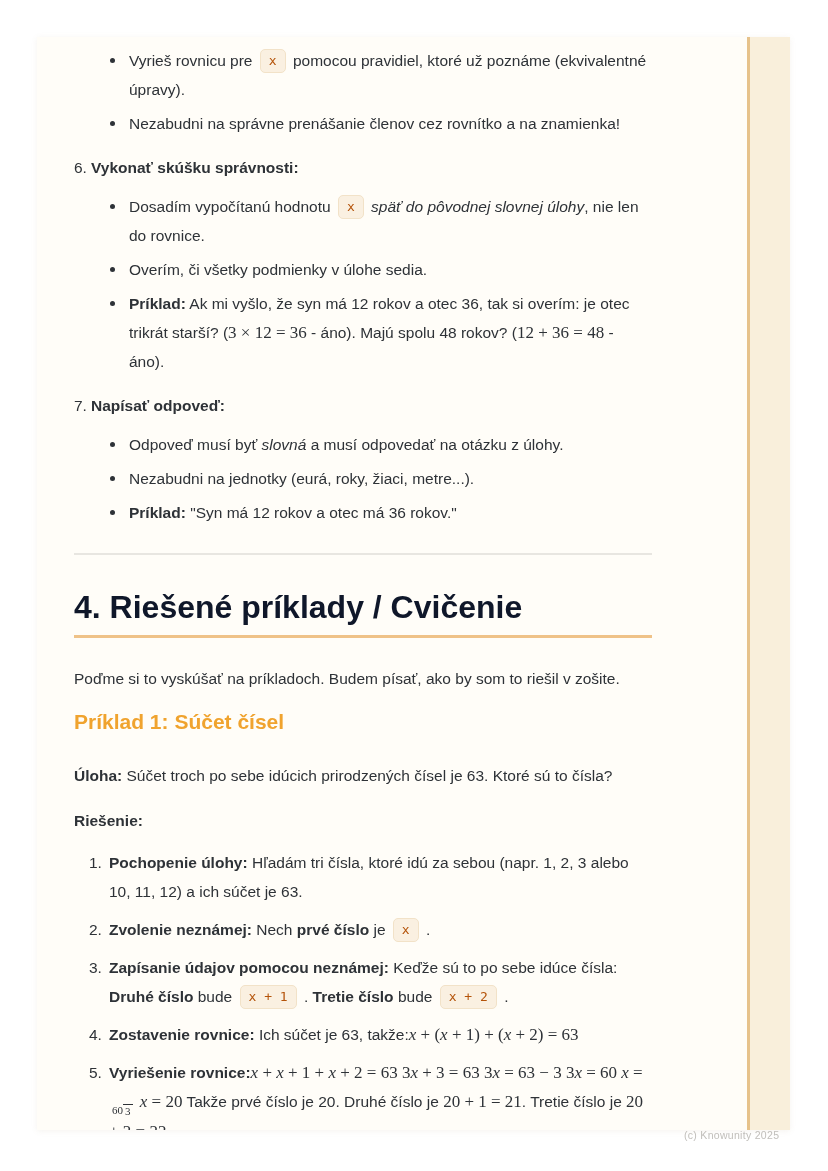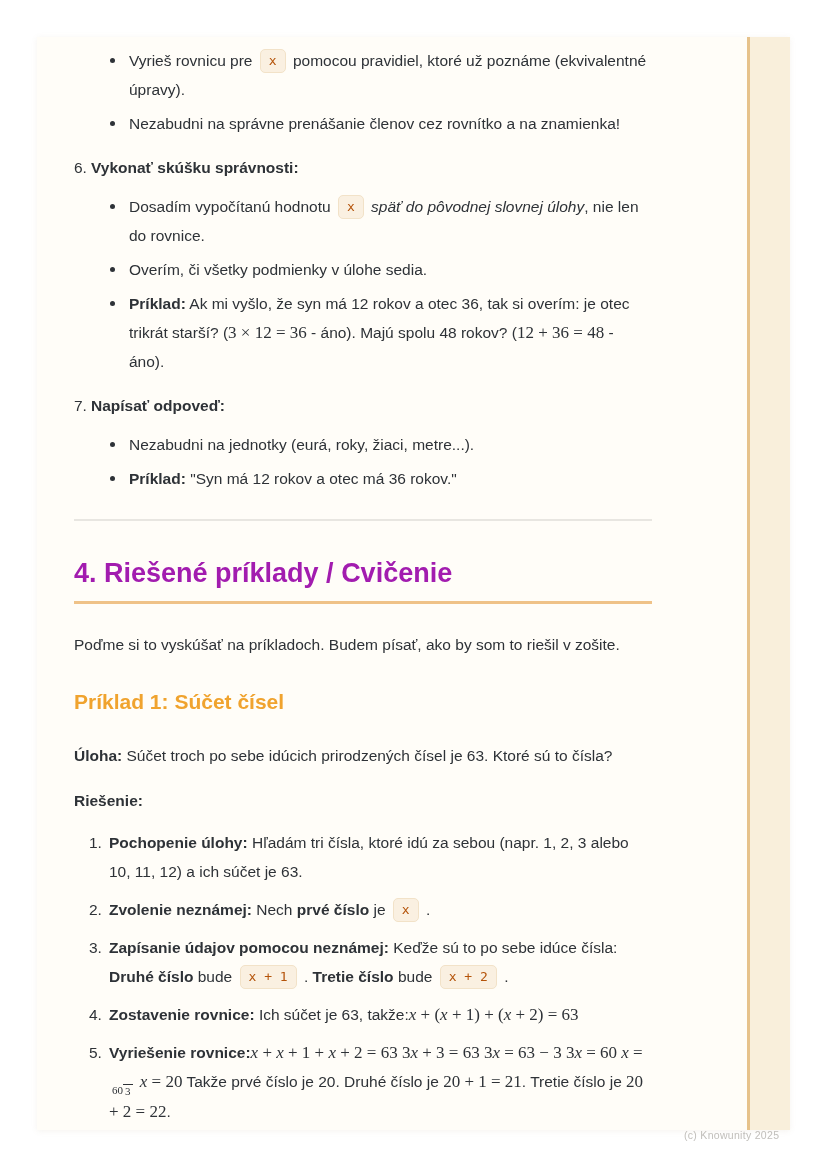--- a/index.html
+++ b/index.html
@@ -26,24 +26,24 @@
   
   .bullet-row{display:flex;padding-left:36px;margin:5px 0;}
   .dot{flex:0 0 auto;width:5px;height:5px;border-radius:50%;background:#2e3237;margin:12px 14px 0 0;}
   .bullet-text{flex:1;}
   
   .step-head{display:flex;margin:15px 0 10px;}
   .step-num{flex:0 0 17px;}
   .step-title{font-weight:700;}
   
   .divider{border:none;border-top:2px solid #e8e6e1;margin:26px 0 0;}
-  .section-heading{color:#a21caf;font-size:27px;line-height:32px;font-weight:700;margin:36px 0 0;}
+  .section-heading{color:#0f172a;font-size:32px;line-height:32px;font-weight:700;margin:36px 0 0;}
   .h2-rule{border:none;border-top:3px solid #efc288;margin:12px 0 0;}
   .intro-par{margin:26px 0 0;}
-  .example-heading{color:#f0a32e;font-size:21px;line-height:26px;font-weight:700;margin:30px 0 0;}
+  .example-heading{color:#f0a32e;font-size:21px;line-height:26px;font-weight:700;margin:16px 0 0;}
   .task-par{margin:26px 0 0;}
   .solution-par{margin:16px 0 0;font-weight:700;}
   
   .osteps{margin-top:13px;}
   .ostep{display:flex;padding-left:15px;margin:9px 0;}
   .onum{flex:0 0 20px;}
   .otext{flex:1;}
   
   .seg-bold{font-weight:700;}
   .seg-italic{font-style:italic;}
@@ -99,20 +99,24 @@
       <span class="dot"></span>
       <span class="bullet-text"><span class="seg-bold">Príklad:</span><span class="seg-normal"> Ak mi vyšlo, že syn má 12 rokov a otec 36, tak si overím: je otec trikrát starší? (</span><span class="seg-math">3 × 12 = 36</span><span class="seg-normal"> - áno). Majú spolu 48 rokov? (</span><span class="seg-math">12 + 36 = 48</span><span class="seg-normal"> - áno).</span></span>
     </div>
 
     <div class="step-head">
       <span class="step-num">7.</span>
       <span class="step-title">Napísať odpoveď:</span>
     </div>
     <div class="bullet-row">
       <span class="dot"></span>
+      <span class="bullet-text"><span class="seg-normal">Odpoveď musí byť </span><span class="seg-italic">slovná</span><span class="seg-normal"> a musí odpovedať na otázku z úlohy.</span></span>
+    </div>
+    <div class="bullet-row">
+      <span class="dot"></span>
       <span class="bullet-text"><span class="seg-normal">Nezabudni na jednotky (eurá, roky, žiaci, metre...).</span></span>
     </div>
     <div class="bullet-row">
       <span class="dot"></span>
       <span class="bullet-text"><span class="seg-bold">Príklad:</span><span class="seg-normal"> "Syn má 12 rokov a otec má 36 rokov."</span></span>
     </div>
 
     <hr class="divider">
 
     <div class="section-heading">4. Riešené príklady / Cvičenie</div>

